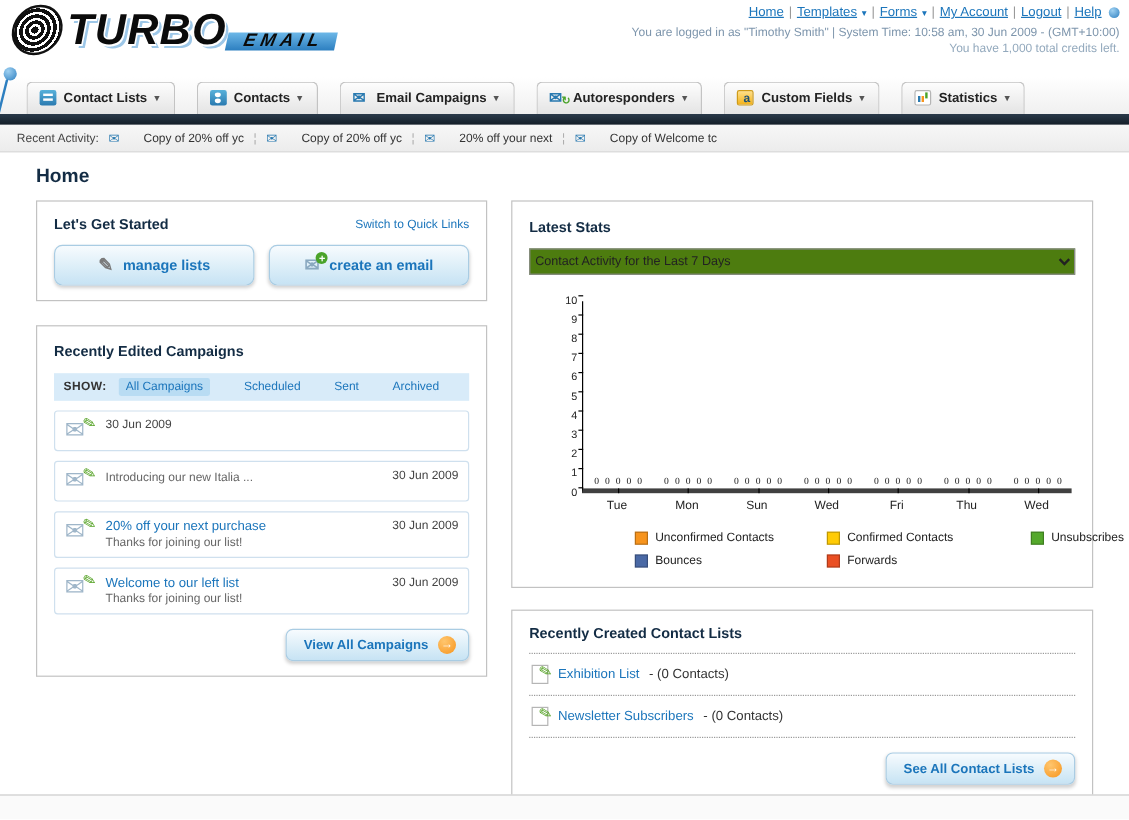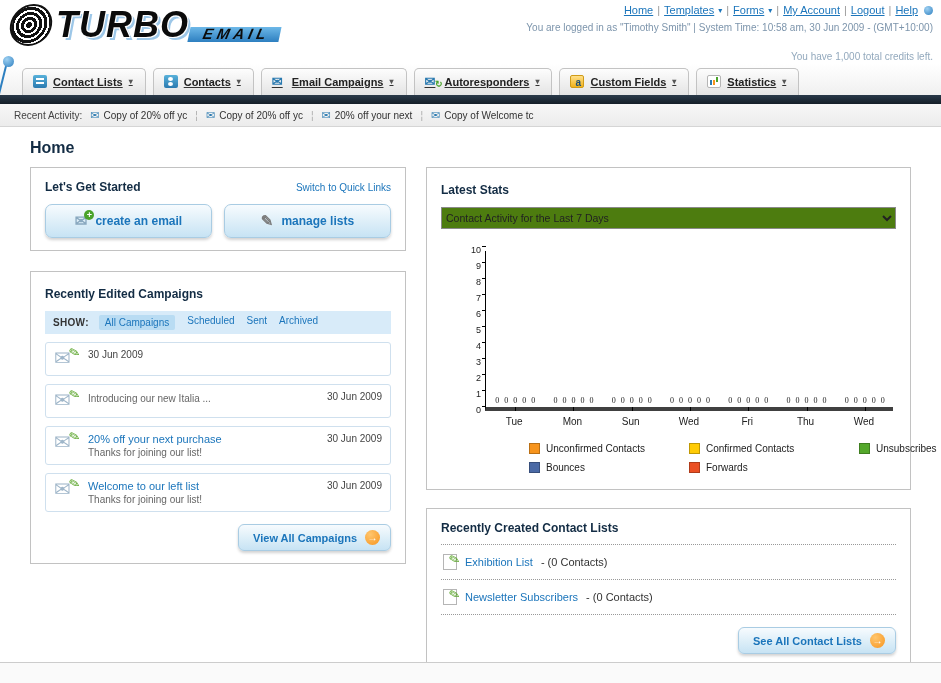--- a/index.html
+++ b/index.html
@@ -33,25 +33,25 @@
     transform:rotate(14deg); transform-origin:top; border-radius:2px; }
 
   .hdr-right { position:absolute; right:8px; top:4px; text-align:right; }
   .top-links { font-size:11px; display:flex; justify-content:flex-end; align-items:center; gap:4px; }
   .top-links a { color:#1b75bb; text-decoration:underline; cursor:pointer; white-space:nowrap; }
   .top-links .caret { color:#1b75bb; font-size:8px; text-decoration:none; }
   .top-links .sep { color:#999; }
   .help-dot { width:9px; height:9px; border-radius:50%; display:inline-block;
     background:radial-gradient(circle at 35% 30%, #9fd1f2, #2d7fc0); margin-left:2px; }
   .login-line { margin-top:6px; font-size:10px; color:#7d95ac; }
-  .credits-line { margin-top:18px; font-size:10px; color:#93a9bd; }
-
-  
-  .tabbar { padding:4px 0 0 22px; display:flex; gap:7px; align-items:flex-end;
-    background:linear-gradient(#ffffff,#f0f0f0);text-decoration:underline; }
+  .credits-line { margin-top:2px; font-size:10px; color:#93a9bd; }
+
+  
+  .tabbar { padding:4px 0 0 22px; display:flex; gap:18px; align-items:flex-end;
+    background:linear-gradient(#ffffff,#f0f0f0); }
   .tab {
     display:flex; align-items:center; gap:6px; padding:6px 12px 7px 10px;
     border:1px solid #c3c3c3; border-bottom:none; border-radius:5px 5px 0 0;
     background:linear-gradient(#fdfdfd,#e4e4e4); font-size:11px; font-weight:bold; color:#222;
     cursor:pointer; white-space:nowrap;
   }
   .tab .arrow { font-size:8px; color:#555; }
   .tabicon { width:14px; height:13px; display:inline-block; position:relative; border-radius:2px; flex:0 0 auto; }
   .contact-lists-icon { background:linear-gradient(#58b1da,#2a7ab0); }
   .contact-lists-icon::after { content:""; position:absolute; left:3px; right:3px; top:3px; height:2px;
@@ -69,21 +69,21 @@
   .statistics-icon { background:#fff; border:1px solid #b5b5b5; }
   .statistics-icon::after { content:""; position:absolute; left:2px; bottom:2px; width:2px; height:5px;
     background:#2a7ab0; box-shadow:3px 0 0 #f7941d, 6px -3px 0 #4aa32a; }
 
   .darkbar { height:9px; background:linear-gradient(#2a3a4a,#141e28); }
 
   
   .activity { height:23px; background:linear-gradient(#f7f7f7,#ececec); border-bottom:1px solid #d5d5d5;
     display:flex; align-items:center; gap:8px; padding:0 14px; font-size:10px; color:#333; }
   .activity .alabel { color:#444; }
-  .act-item { display:flex; align-items:center; gap:4px; cursor:pointer; }
+  .act-item { display:flex; align-items:center; gap:20px; cursor:pointer; }
   .act-icon::before { content:"\2709"; color:#2a7ab0; font-size:11px; }
   .act-item .atext { color:#333; }
   .act-sep { color:#aaa; }
 
   
   .page-title { margin:12px 0 10px 30px; font-size:16px; font-weight:bold; color:#132c44; }
   .columns { display:flex; align-items:flex-start; gap:20px; padding:0 30px; }
   .col-left { width:376px; flex:0 0 376px; }
   .col-right { flex:1; min-width:0; }
   .panel { border:1px solid #c2c2c2; background:#fff; padding:12px 14px; }
@@ -263,35 +263,35 @@
 
   <div class="col-left">
 
     <section class="panel">
       <div class="gs-head">
         <span class="panel-title">Let's Get Started</span>
         <a class="quick-link">Switch to Quick Links</a>
       </div>
       <div class="gs-btns">
         <button class="gs-btn">
+          <span class="pencil-icon"></span>
+          <span>manage lists</span>
+        </button>
+        <button class="gs-btn">
           <span class="env-plus-icon"></span>
           <span>create an email</span>
-        </button>
-        <button class="gs-btn">
-          <span class="pencil-icon"></span>
-          <span>manage lists</span>
         </button>
       </div>
     </section>
 
     <section class="panel campaigns">
       <span class="panel-title">Recently Edited Campaigns</span>
       <div class="filterbar">
         <span class="show">SHOW:</span>
-        <span id="campaign-filters" style="display:flex;gap:12px;">
+        <span id="campaign-filters" style="display:flex;align-items:center;gap:28px;">
             <a class="filter sel">All Campaigns</a>
             <a class="filter">Scheduled</a>
             <a class="filter">Sent</a>
             <a class="filter">Archived</a>
           </span>
       </div>
       <div id="campaign-list">
           <div class="cmp-row">
             <span class="cmp-icon"></span>
             <span class="cmp-date">30 Jun 2009</span>

